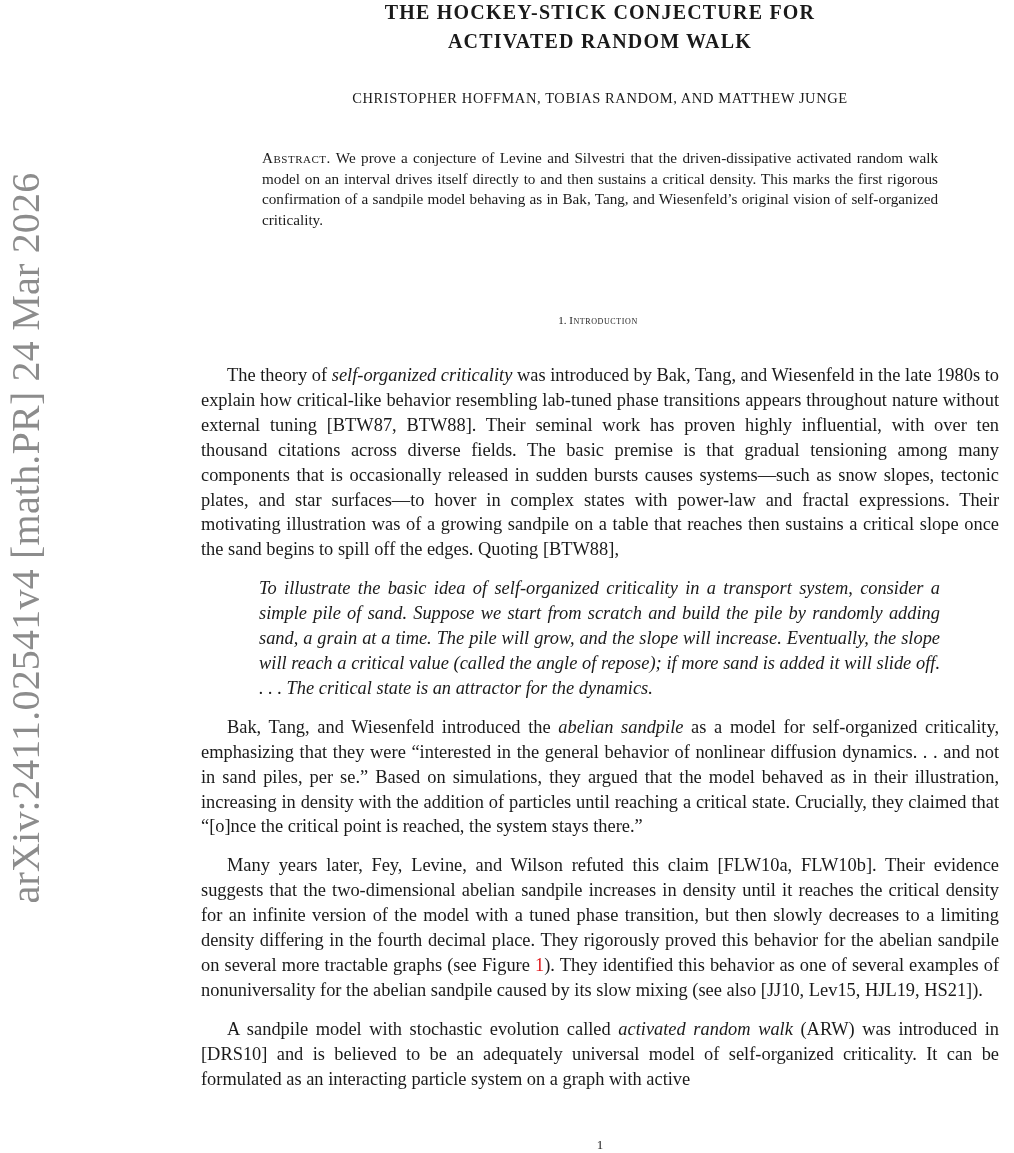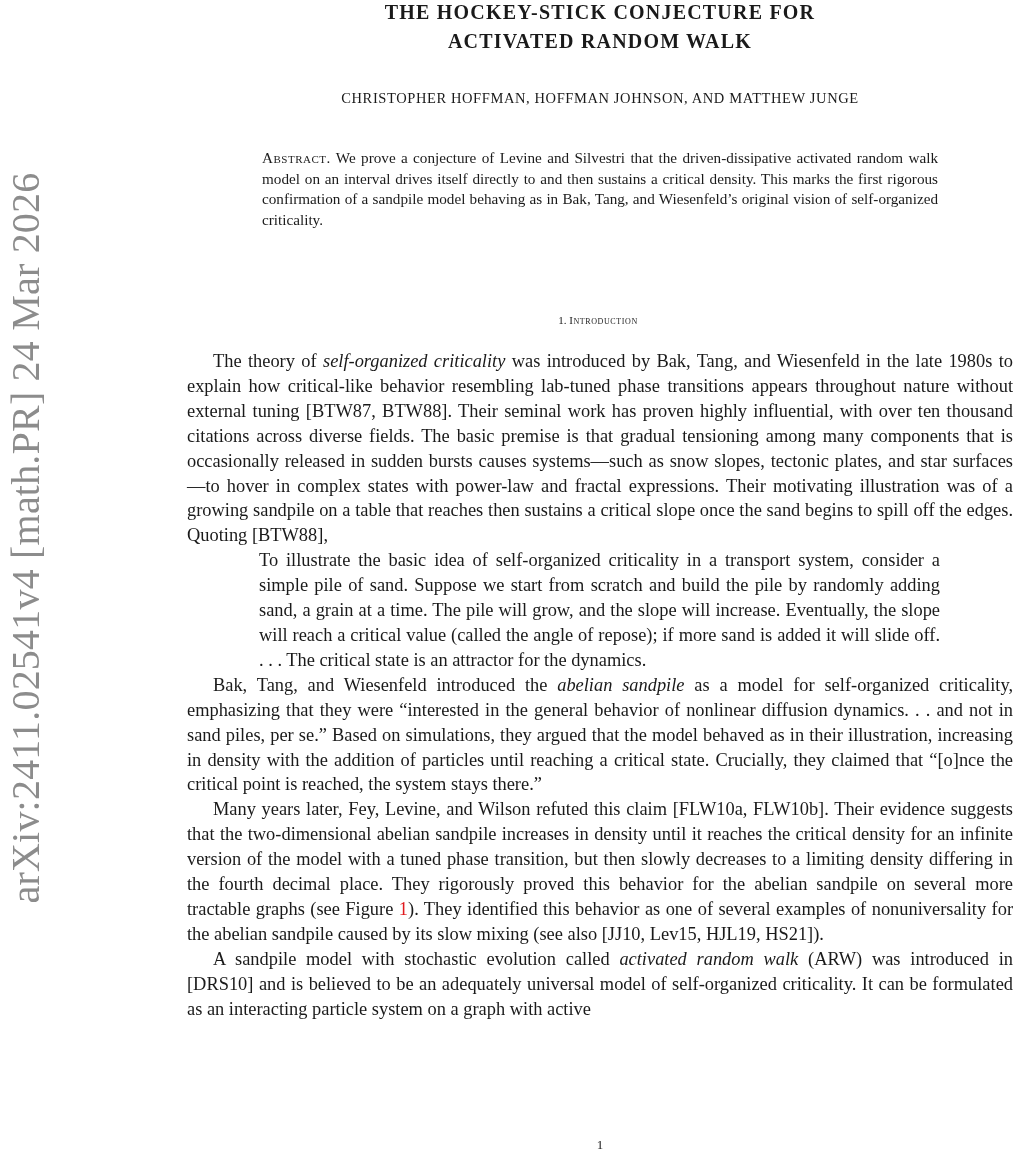--- a/index.html
+++ b/index.html
@@ -44,46 +44,47 @@
     font-family:"Liberation Serif", serif;
     font-size:11px;
   }
   .section-heading .sc { font-variant:small-caps; letter-spacing:0.6px; }
   .body-text {
     position:absolute; left:187px; width:826px; top:349px;
     font-family:"Liberation Serif", serif;
     font-size:18.4px; line-height:24.9px;
     text-align:justify;
   }
-  .body-text p { margin:0; text-indent:26px; }
+  .body-text p { margin:14px; text-indent:26px; }
   .quote {
     margin:0 73px 0 72px;
     font-size:18.4px; line-height:24.9px;
     text-align:justify;
+    font-style:italic;
   }
   em { font-style:italic; }
   .link { color:#e0191d; }
   .page-number {
     position:absolute; left:580px; width:40px; top:1137px;
     text-align:center;
     font-family:"Liberation Serif", serif;
     font-size:13px;
   }
 </style>
 </head>
 <body>
 
 <div class="arxiv-stamp">arXiv:2411.02541v4  [math.PR]  24 Mar 2026</div>
 
 <div class="title">
   <div>THE HOCKEY-STICK CONJECTURE FOR</div>
   <div>ACTIVATED RANDOM WALK</div>
 </div>
 
-<div class="authors">CHRISTOPHER HOFFMAN, HOFFMAN JOHNSON, AND MATTHEW JUNGE</div>
+<div class="authors">CHRISTOPHER HOFFMAN, TOBIAS RANDOM, AND MATTHEW JUNGE</div>
 
 <div class="abstract"><span class="sc">Abstract.</span><span> We prove a conjecture of Levine and Silvestri that the driven-dissipative activated random walk model on an interval drives itself directly to and then sustains a critical density. This marks the first rigorous confirmation of a sandpile model behaving as in Bak, Tang, and Wiesenfeld’s original vision of self-organized criticality.</span></div>
 
 <div class="section-heading"><span>1. </span><span class="sc">Introduction</span></div>
 
 <div class="body-text">
   <p><span>The theory of </span><em>self-organized criticality</em><span> was introduced by Bak, Tang, and Wiesenfeld in the late 1980s to explain how critical-like behavior resembling lab-tuned phase transitions appears throughout nature without external tuning [BTW87, BTW88]. Their seminal work has proven highly influential, with over ten thousand citations across diverse fields. The basic premise is that gradual tensioning among many components that is occasionally released in sudden bursts causes systems—such as snow slopes, tectonic plates, and star surfaces—to hover in complex states with power-law and fractal expressions. Their motivating illustration was of a growing sandpile on a table that reaches then sustains a critical slope once the sand begins to spill off the edges. Quoting [BTW88],</span></p>
   <div class="quote">To illustrate the basic idea of self-organized criticality in a transport system, consider a simple pile of sand. Suppose we start from scratch and build the pile by randomly adding sand, a grain at a time. The pile will grow, and the slope will increase. Eventually, the slope will reach a critical value (called the angle of repose); if more sand is added it will slide off. . . . The critical state is an attractor for the dynamics.</div>
   <p><span>Bak, Tang, and Wiesenfeld introduced the </span><em>abelian sandpile</em><span> as a model for self-organized criticality, emphasizing that they were “interested in the general behavior of nonlinear diffusion dynamics. . . and not in sand piles, per se.”  Based on simulations, they argued that the model behaved as in their illustration, increasing in density with the addition of particles until reaching a critical state. Crucially, they claimed that “[o]nce the critical point is reached, the system stays there.”</span></p>
   <p><span>Many years later, Fey, Levine, and Wilson refuted this claim [FLW10a, FLW10b]. Their evidence suggests that the two-dimensional abelian sandpile increases in density until it reaches the critical density for an infinite version of the model with a tuned phase transition, but then slowly decreases to a limiting density differing in the fourth decimal place. They rigorously proved this behavior for the abelian sandpile on several more tractable graphs (see Figure </span><span class="link">1</span><span>). They identified this behavior as one of several examples of nonuniversality for the abelian sandpile caused by its slow mixing (see also [JJ10, Lev15, HJL19, HS21]).</span></p>

